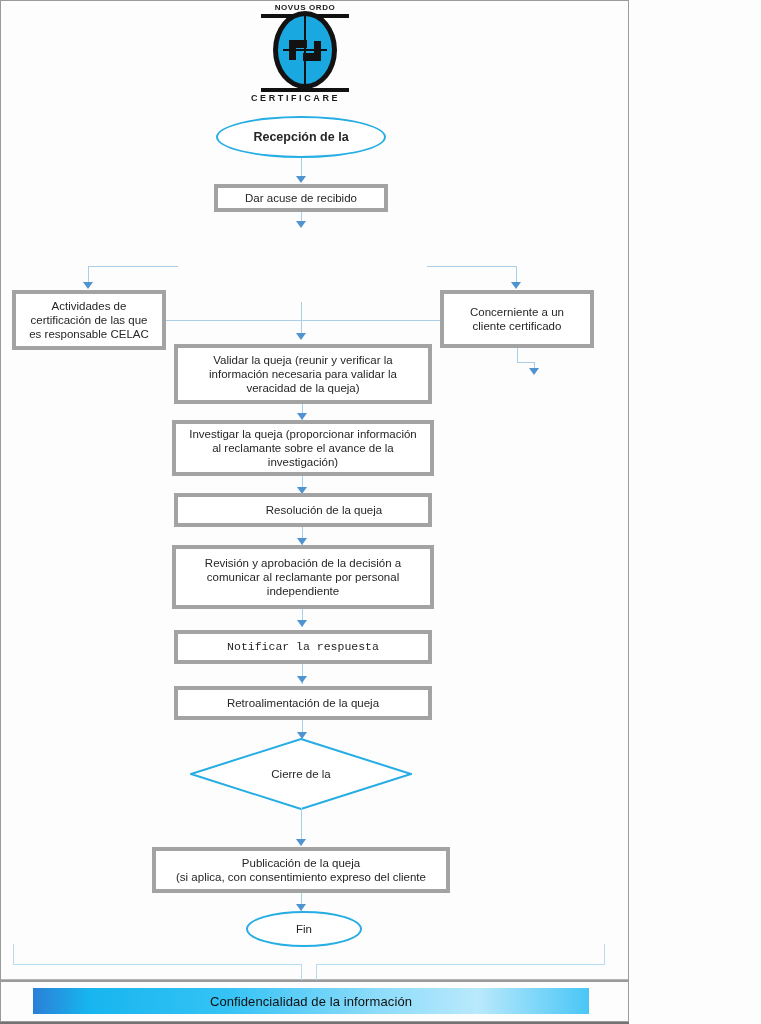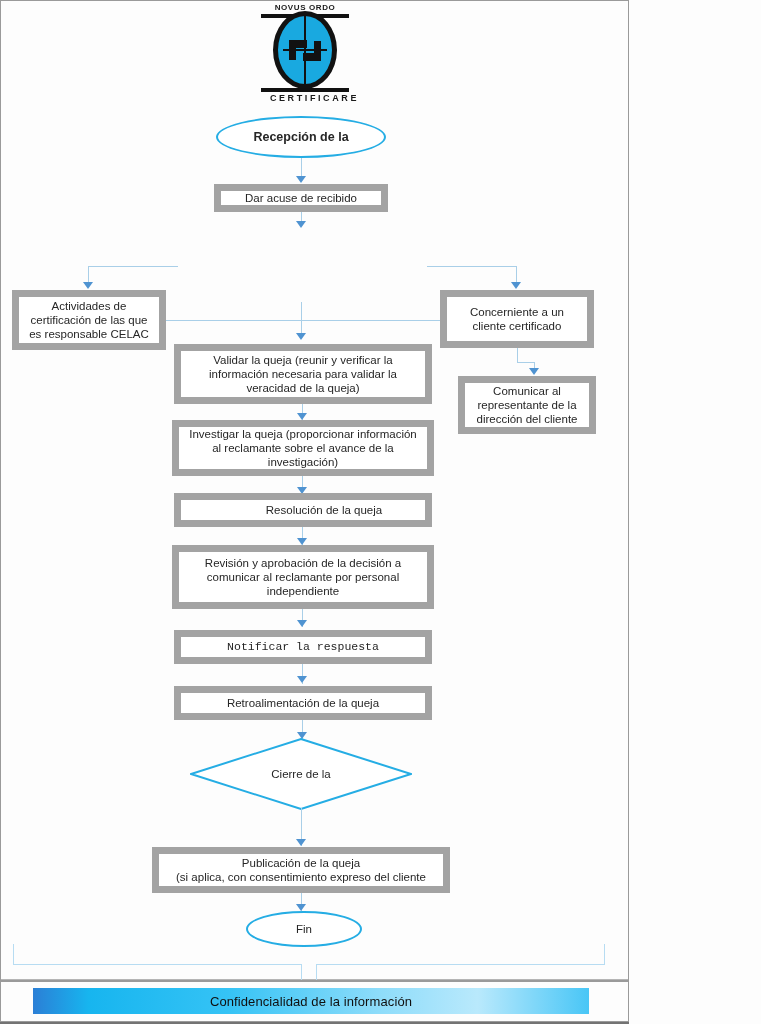--- a/index.html
+++ b/index.html
@@ -140,21 +140,21 @@
     top: 38px;
     width: 7px;
     height: 20px;
     background: #121212;
   }
   .logo-bottom-text {
     position: absolute;
     left: 0;
     top: 90px;
     width: 108px;
-    text-align: right;
+    text-align: left;
     font-size: 9px;
     font-weight: bold;
     letter-spacing: 2.6px;
     color: #1a1a1a;
     font-family: "Liberation Sans", sans-serif;
   }
 
   
   .node {
     position: absolute;
@@ -162,21 +162,21 @@
     display: flex;
     align-items: center;
     justify-content: center;
     text-align: center;
     color: #262626;
     font-size: 11.5px;
     line-height: 14px;
     font-family: "Liberation Sans", sans-serif;
   }
   .box {
-    border: 7px solid #a3a3a3;
+    border: 4px solid #a3a3a3;
     background: #ffffff;
     padding: 2px 6px;
   }
   .ellipse {
     border: 2px solid #25ade4;
     background: #ffffff;
     border-radius: 50%;
   }
   .ellipse.bold {
     font-weight: bold;
@@ -346,27 +346,20 @@
     </div>
   </div>
 
   <div class="conn">
     <div class="vline" style="left:517px; top:348px; height:14px;"></div>
     <div class="hline" style="left:517px; top:362px; width:18px;"></div>
     <div class="vline" style="left:534px; top:362px; height:9px;"></div>
     <div class="arrowhead" style="left:529px; top:368px;"></div>
   </div>
 
-  <div class="node box" style="left:458px; top:376px; width:138px; height:58px;">
-    <div>
-      <div>Comunicar  al</div>
-      <div>representante de la</div>
-      <div>dirección  del cliente</div>
-    </div>
-  </div>
 
   <div class="node box" style="left:174px; top:344px; width:258px; height:60px;">
     <div>
       <div>Validar la queja (reunir y verificar la</div>
       <div>información necesaria para validar la</div>
       <div>veracidad de la queja)</div>
     </div>
   </div>
 
   <div class="conn">

